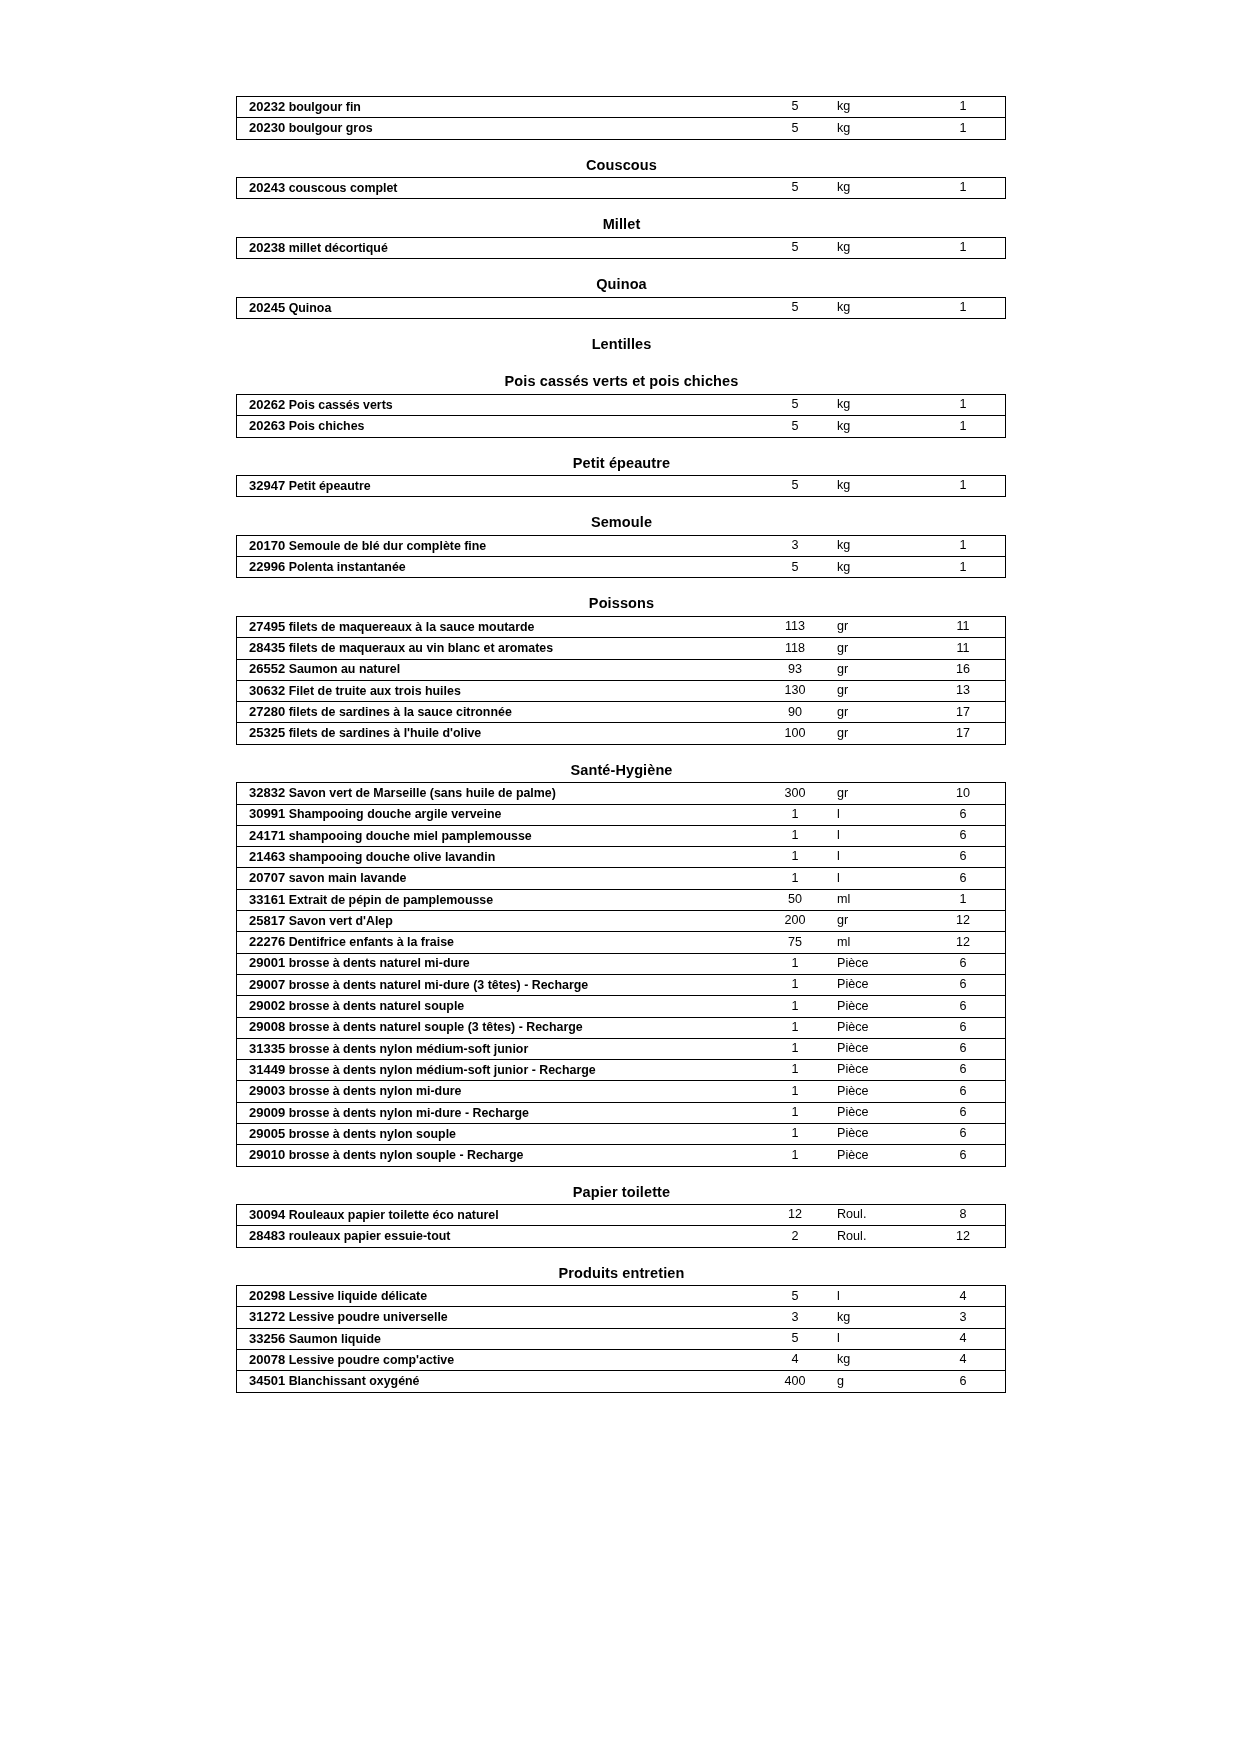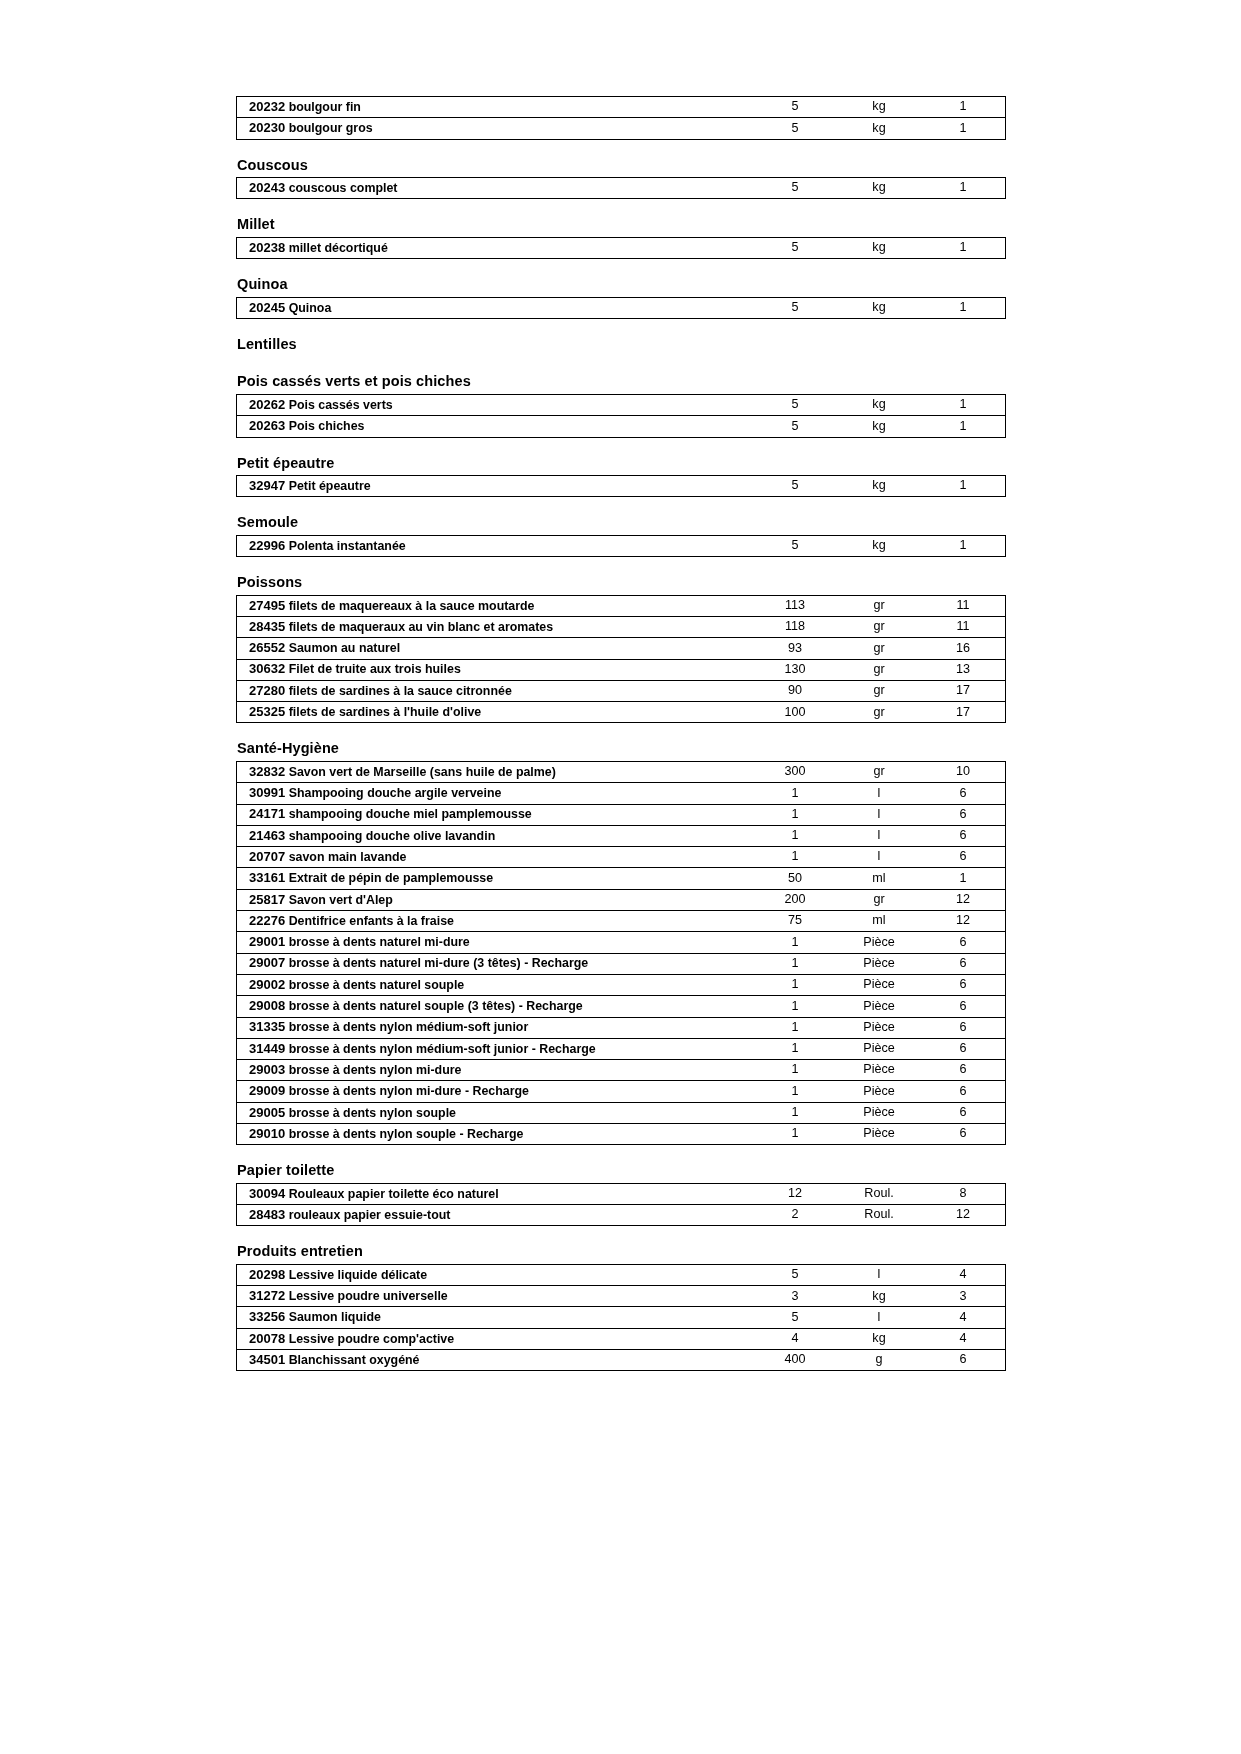--- a/index.html
+++ b/index.html
@@ -33,20 +33,21 @@
   .group + .group {
     margin-top: 0;
   }
   .group-heading {
     font-size: 14.5px;
     font-weight: bold;
     line-height: 1.0;
     letter-spacing: 0.1px;
     padding: 18px 0 5px 1px;
     white-space: nowrap;
+    text-align: center;
   }
   
   table.rows {
     border-collapse: collapse;
     width: 770px;
     table-layout: fixed;
     margin: 0;
   }
   table.rows tr {
     height: 21.3px;
@@ -67,21 +68,21 @@
     padding-left: 12px;
     font-weight: bold;
     text-align: left;
   }
   table.rows td.c-qty {
     text-align: center;
     width: 84px;
     font-weight: normal;
   }
   table.rows td.c-unit {
-    text-align: center;
+    text-align: left;
     width: 84px;
     font-weight: normal;
   }
   table.rows td.c-pack {
     text-align: center;
     width: 84px;
     border-right: 1.4px solid #000000;
     font-weight: normal;
   }
   .code {
@@ -189,20 +190,26 @@
               <td class="c-pack">1</td>
             </tr>
           </tbody>
         </table>
       </div>
       <div class="group">
         <div class="group-heading">Semoule</div>
         <table class="rows">
           <tbody>
             <tr>
+              <td class="c-label"><span class="code">20170</span> <span class="name">Semoule de blé dur complète fine</span></td>
+              <td class="c-qty">3</td>
+              <td class="c-unit">kg</td>
+              <td class="c-pack">1</td>
+            </tr>
+            <tr>
               <td class="c-label"><span class="code">22996</span> <span class="name">Polenta instantanée</span></td>
               <td class="c-qty">5</td>
               <td class="c-unit">kg</td>
               <td class="c-pack">1</td>
             </tr>
           </tbody>
         </table>
       </div>
       <div class="group">
         <div class="group-heading">Poissons</div>

